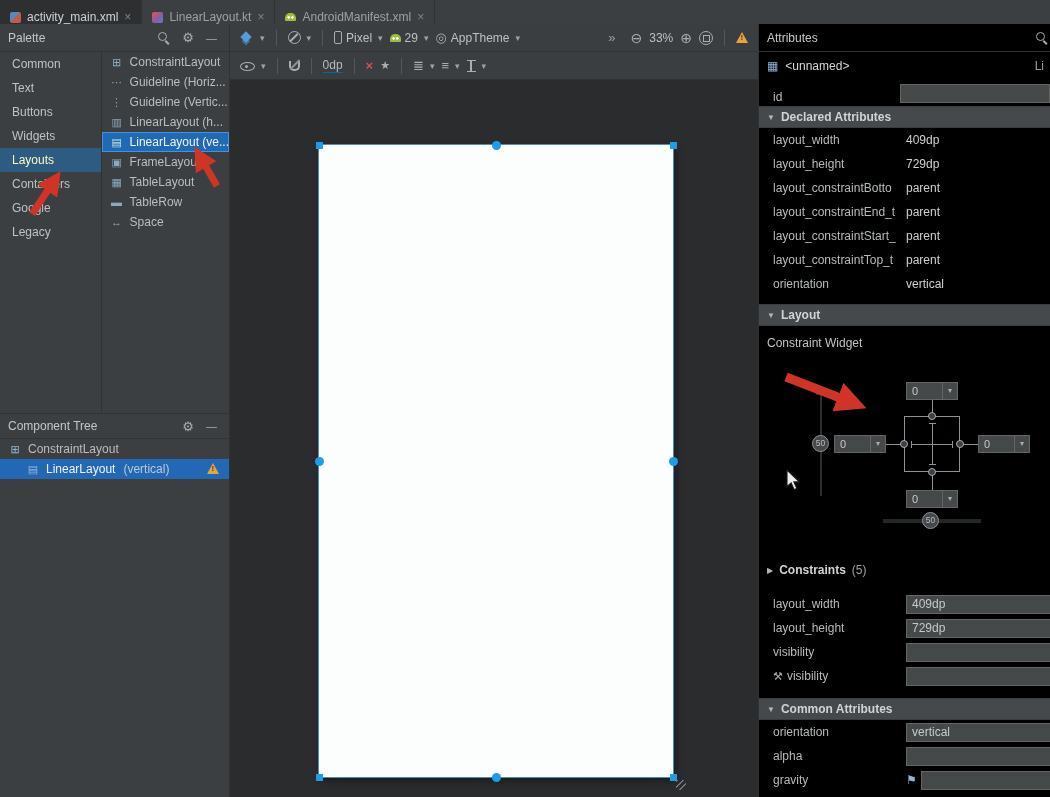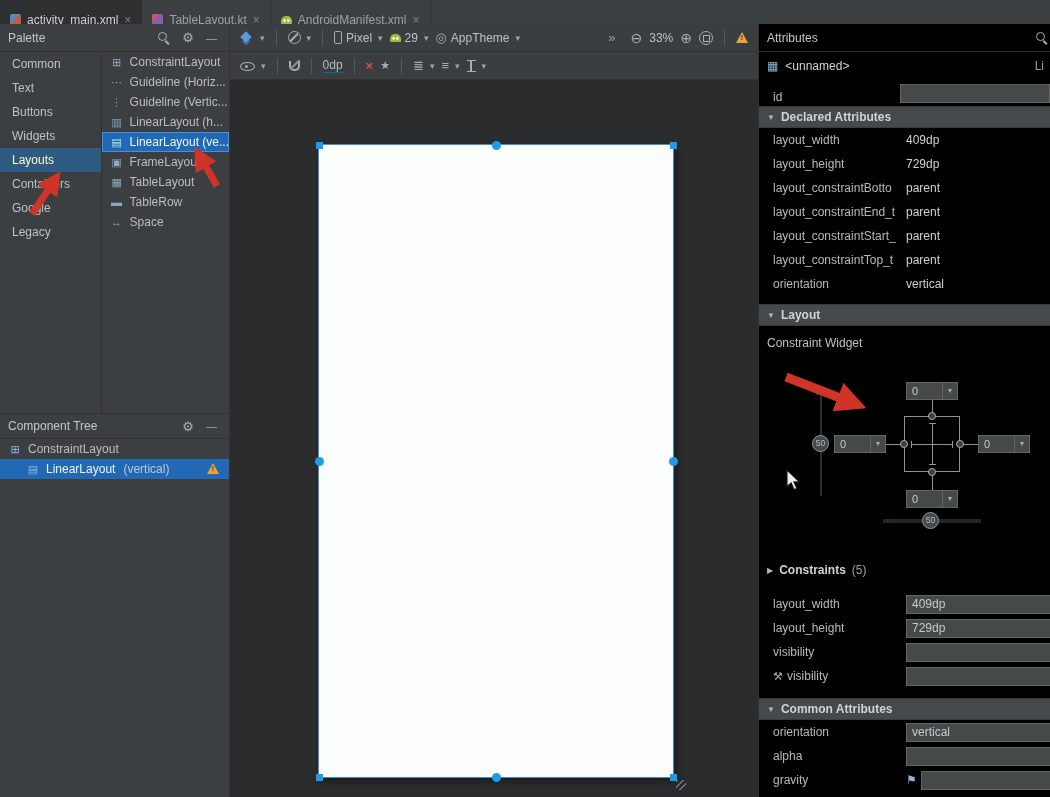--- a/index.html
+++ b/index.html
@@ -1,20 +1,20 @@
 <!DOCTYPE html>
 <html><head>
 <meta charset="utf-8">
 <style>
   * { margin:0; padding:0; box-sizing:border-box; }
   html,body { width:1050px; height:797px; overflow:hidden; }
   body { background:#3c3f41; font-family:"Liberation Sans",sans-serif; font-size:12px; color:#bbbdbf; position:relative; }
 
   
-  .tabbar { position:absolute; left:0; top:0; width:1050px; height:40px; background:#3c3f41; border-bottom:1px solid #5eead4; display:flex; align-items:stretch; }
+  .tabbar { position:absolute; left:0; top:0; width:1050px; height:40px; background:#3c3f41; border-bottom:6px solid #5eead4; display:flex; align-items:stretch; }
   .tab { display:flex; align-items:center; gap:6px; padding:0 10px; border-right:1px solid #323232; color:#9da1a3; cursor:default; }
   .tab.active { background:#2d2f31; color:#cfd2d4; }
   .tab .close { color:#7f8486; font-size:12px; line-height:1; }
   .tab-ic { width:11px; height:11px; border-radius:2px; flex:0 0 auto; }
   .ic-layoutfile { background:linear-gradient(135deg,#5d87b8 0 48%,#c55b45 48% 100%); }
   .ic-kotlin { background:linear-gradient(135deg,#e2574c 0%,#8a5ba5 55%,#5a7fc0 100%); }
   .ic-android { width:11px; height:8px; border-radius:5px 5px 1px 1px;
     background:radial-gradient(circle at 33% 55%, #fff 0 1px, rgba(0,0,0,0) 1.6px),
                radial-gradient(circle at 67% 55%, #fff 0 1px, rgba(0,0,0,0) 1.6px), #9cbf3b; }
 
@@ -136,21 +136,21 @@
 <body>
 
 <div class="tabbar">
   <div class="tab active">
     <span class="tab-ic ic-layoutfile"></span>
     <span>activity_main.xml</span>
     <span class="close">×</span>
   </div>
   <div class="tab">
     <span class="tab-ic ic-kotlin"></span>
-    <span>TableLayout.kt</span>
+    <span>LinearLayout.kt</span>
     <span class="close">×</span>
   </div>
   <div class="tab">
     <span class="tab-ic ic-android"></span>
     <span>AndroidManifest.xml</span>
     <span class="close">×</span>
   </div>
 </div>
 
 <div class="left-panel">

